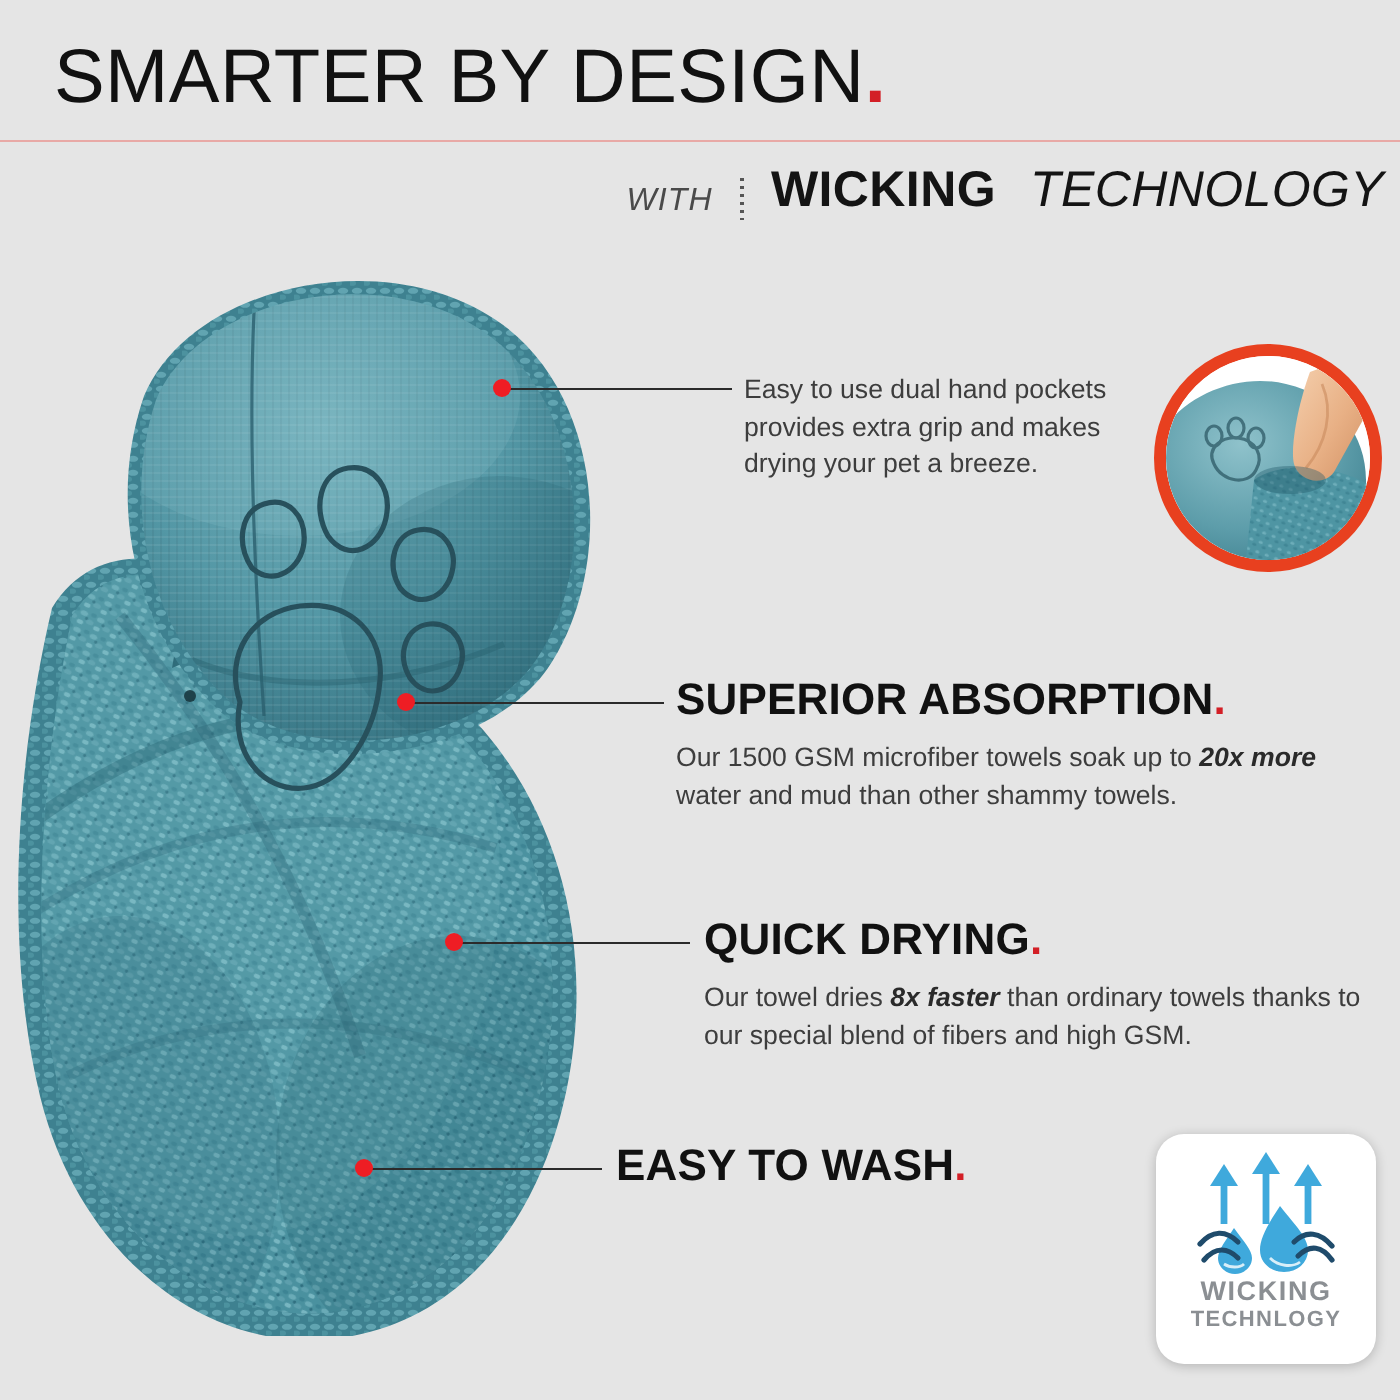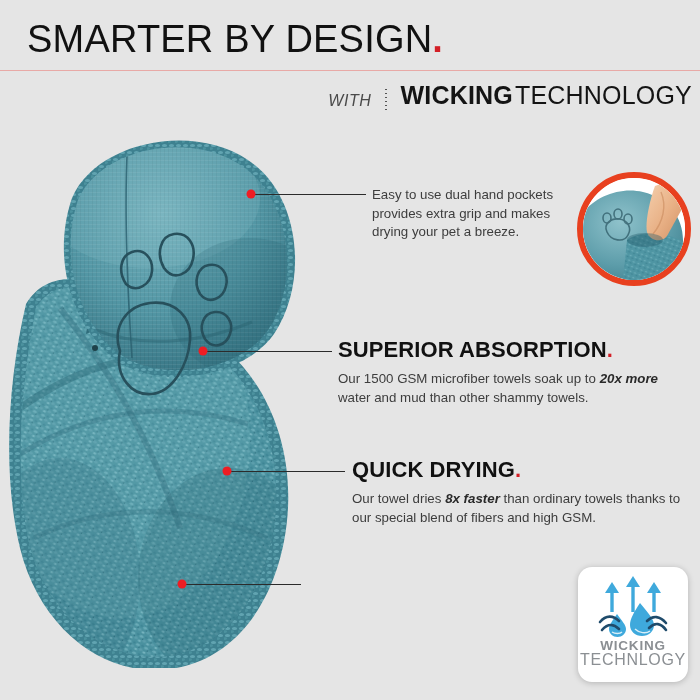--- a/index.html
+++ b/index.html
@@ -68,21 +68,22 @@
     font-size: 25px;
     font-weight: 700;
     letter-spacing: 0.2px;
     color: #141414;
   }
   .subhead .tech-light {
     font-size: 25px;
     font-weight: 400;
     letter-spacing: 0.2px;
     color: #141414;
-    margin-left: 2px;
+    margin-left: 17px;
+    font-style: italic;
   }
 
   
   #product {
     position: absolute;
     left: 0;
     top: 108px;
     width: 350px;
     height: 560px;
   }
@@ -153,22 +154,22 @@
   }
   #badge .badge-art { margin-top: 9px; }
   #badge .badge-l1 {
     font-size: 13.5px;
     font-weight: 700;
     letter-spacing: 0.8px;
     color: #8b8f93;
     line-height: 15px;
   }
   #badge .badge-l2 {
-    font-size: 16px;
-    font-weight: 400;
+    font-size: 11px;
+    font-weight: 700;
     letter-spacing: 0.7px;
     color: #8b8f93;
     line-height: 14px;
   }
 </style>
 </head>
 <body>
 
 <div id="page">
 
@@ -335,20 +336,23 @@
   </div>
 
   <div class="callout" style="left:352px; top:457px; width:342px;">
     <h2>
       <span>QUICK DRYING</span><span class="dot-red">.</span>
     </h2>
     <p><span>Our towel dries </span><b>8x faster</b><span> than ordinary towels thanks to our special blend of fibers and high GSM.</span></p>
   </div>
 
   <div class="callout" style="left:308px; top:570px; width:270px;">
+    <h2>
+      <span>EASY TO WASH</span><span class="dot-red">.</span>
+    </h2>
   </div>
 
   <div id="inset">
     <svg viewBox="0 0 102 102" width="102" height="102">
       <defs>
         <radialGradient id="insetBg" cx="40%" cy="35%" r="80%">
           <stop offset="0%" stop-color="#8fc2cb"></stop>
           <stop offset="60%" stop-color="#5d9daa"></stop>
           <stop offset="100%" stop-color="#3b7d8c"></stop>
         </radialGradient>

